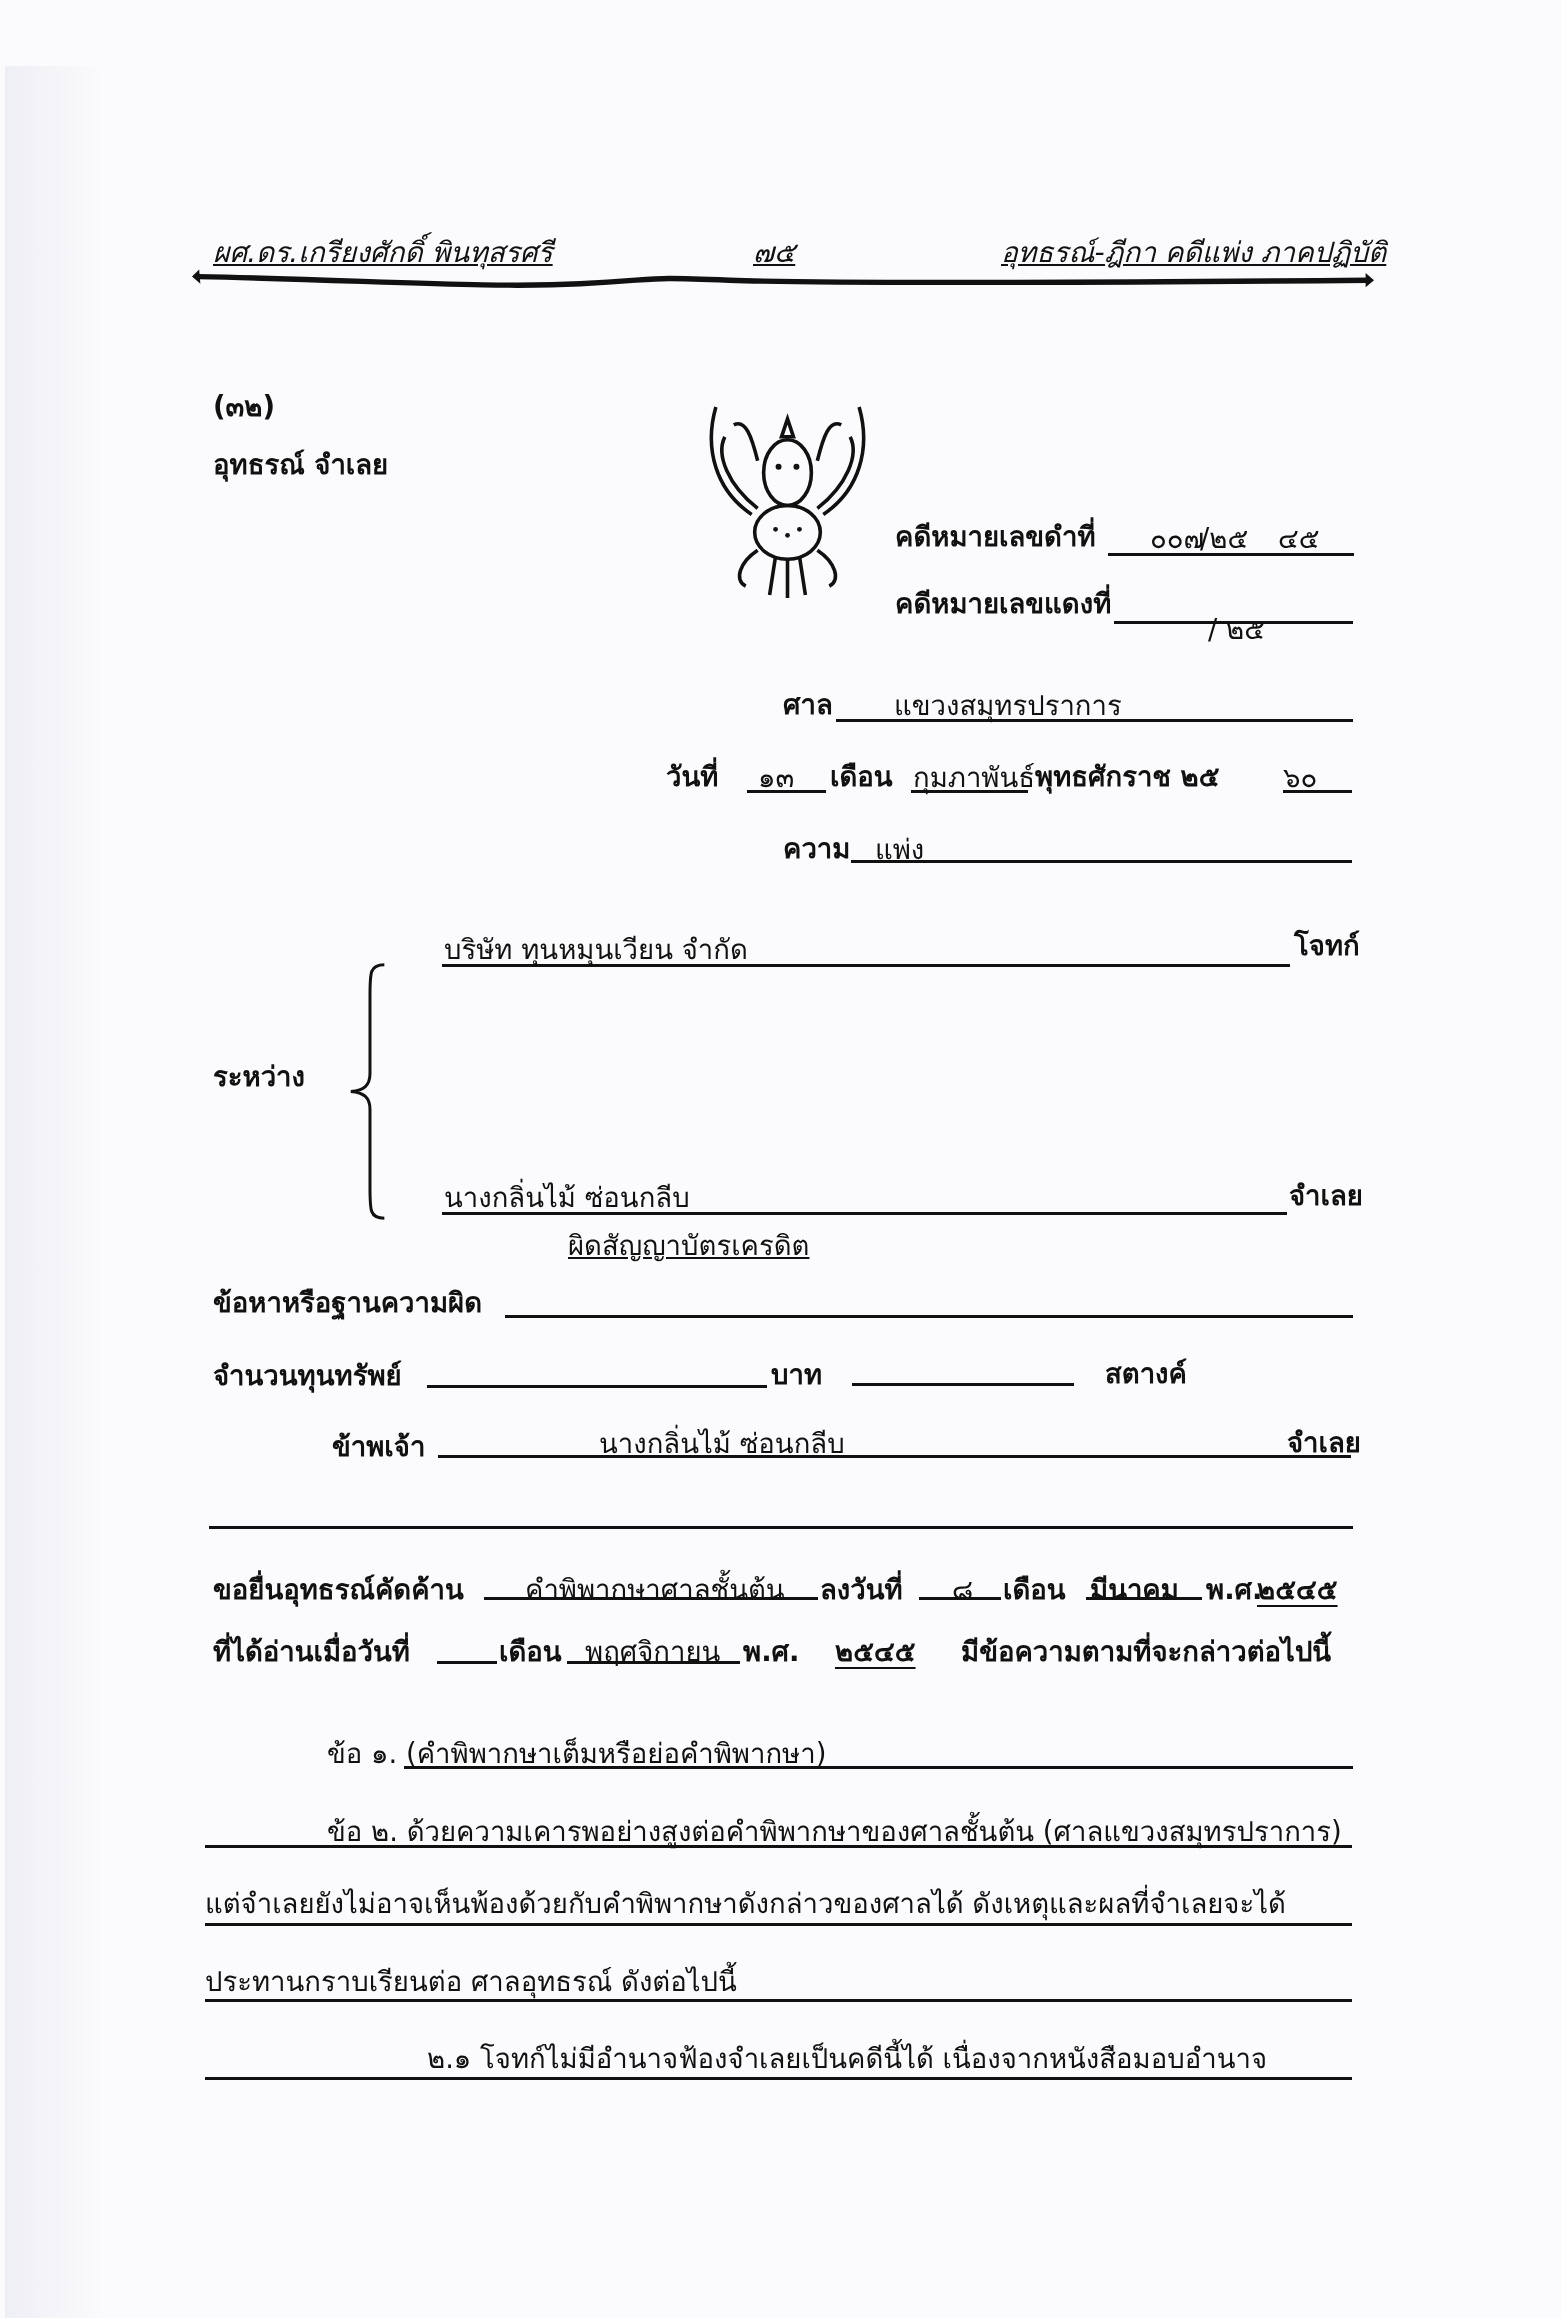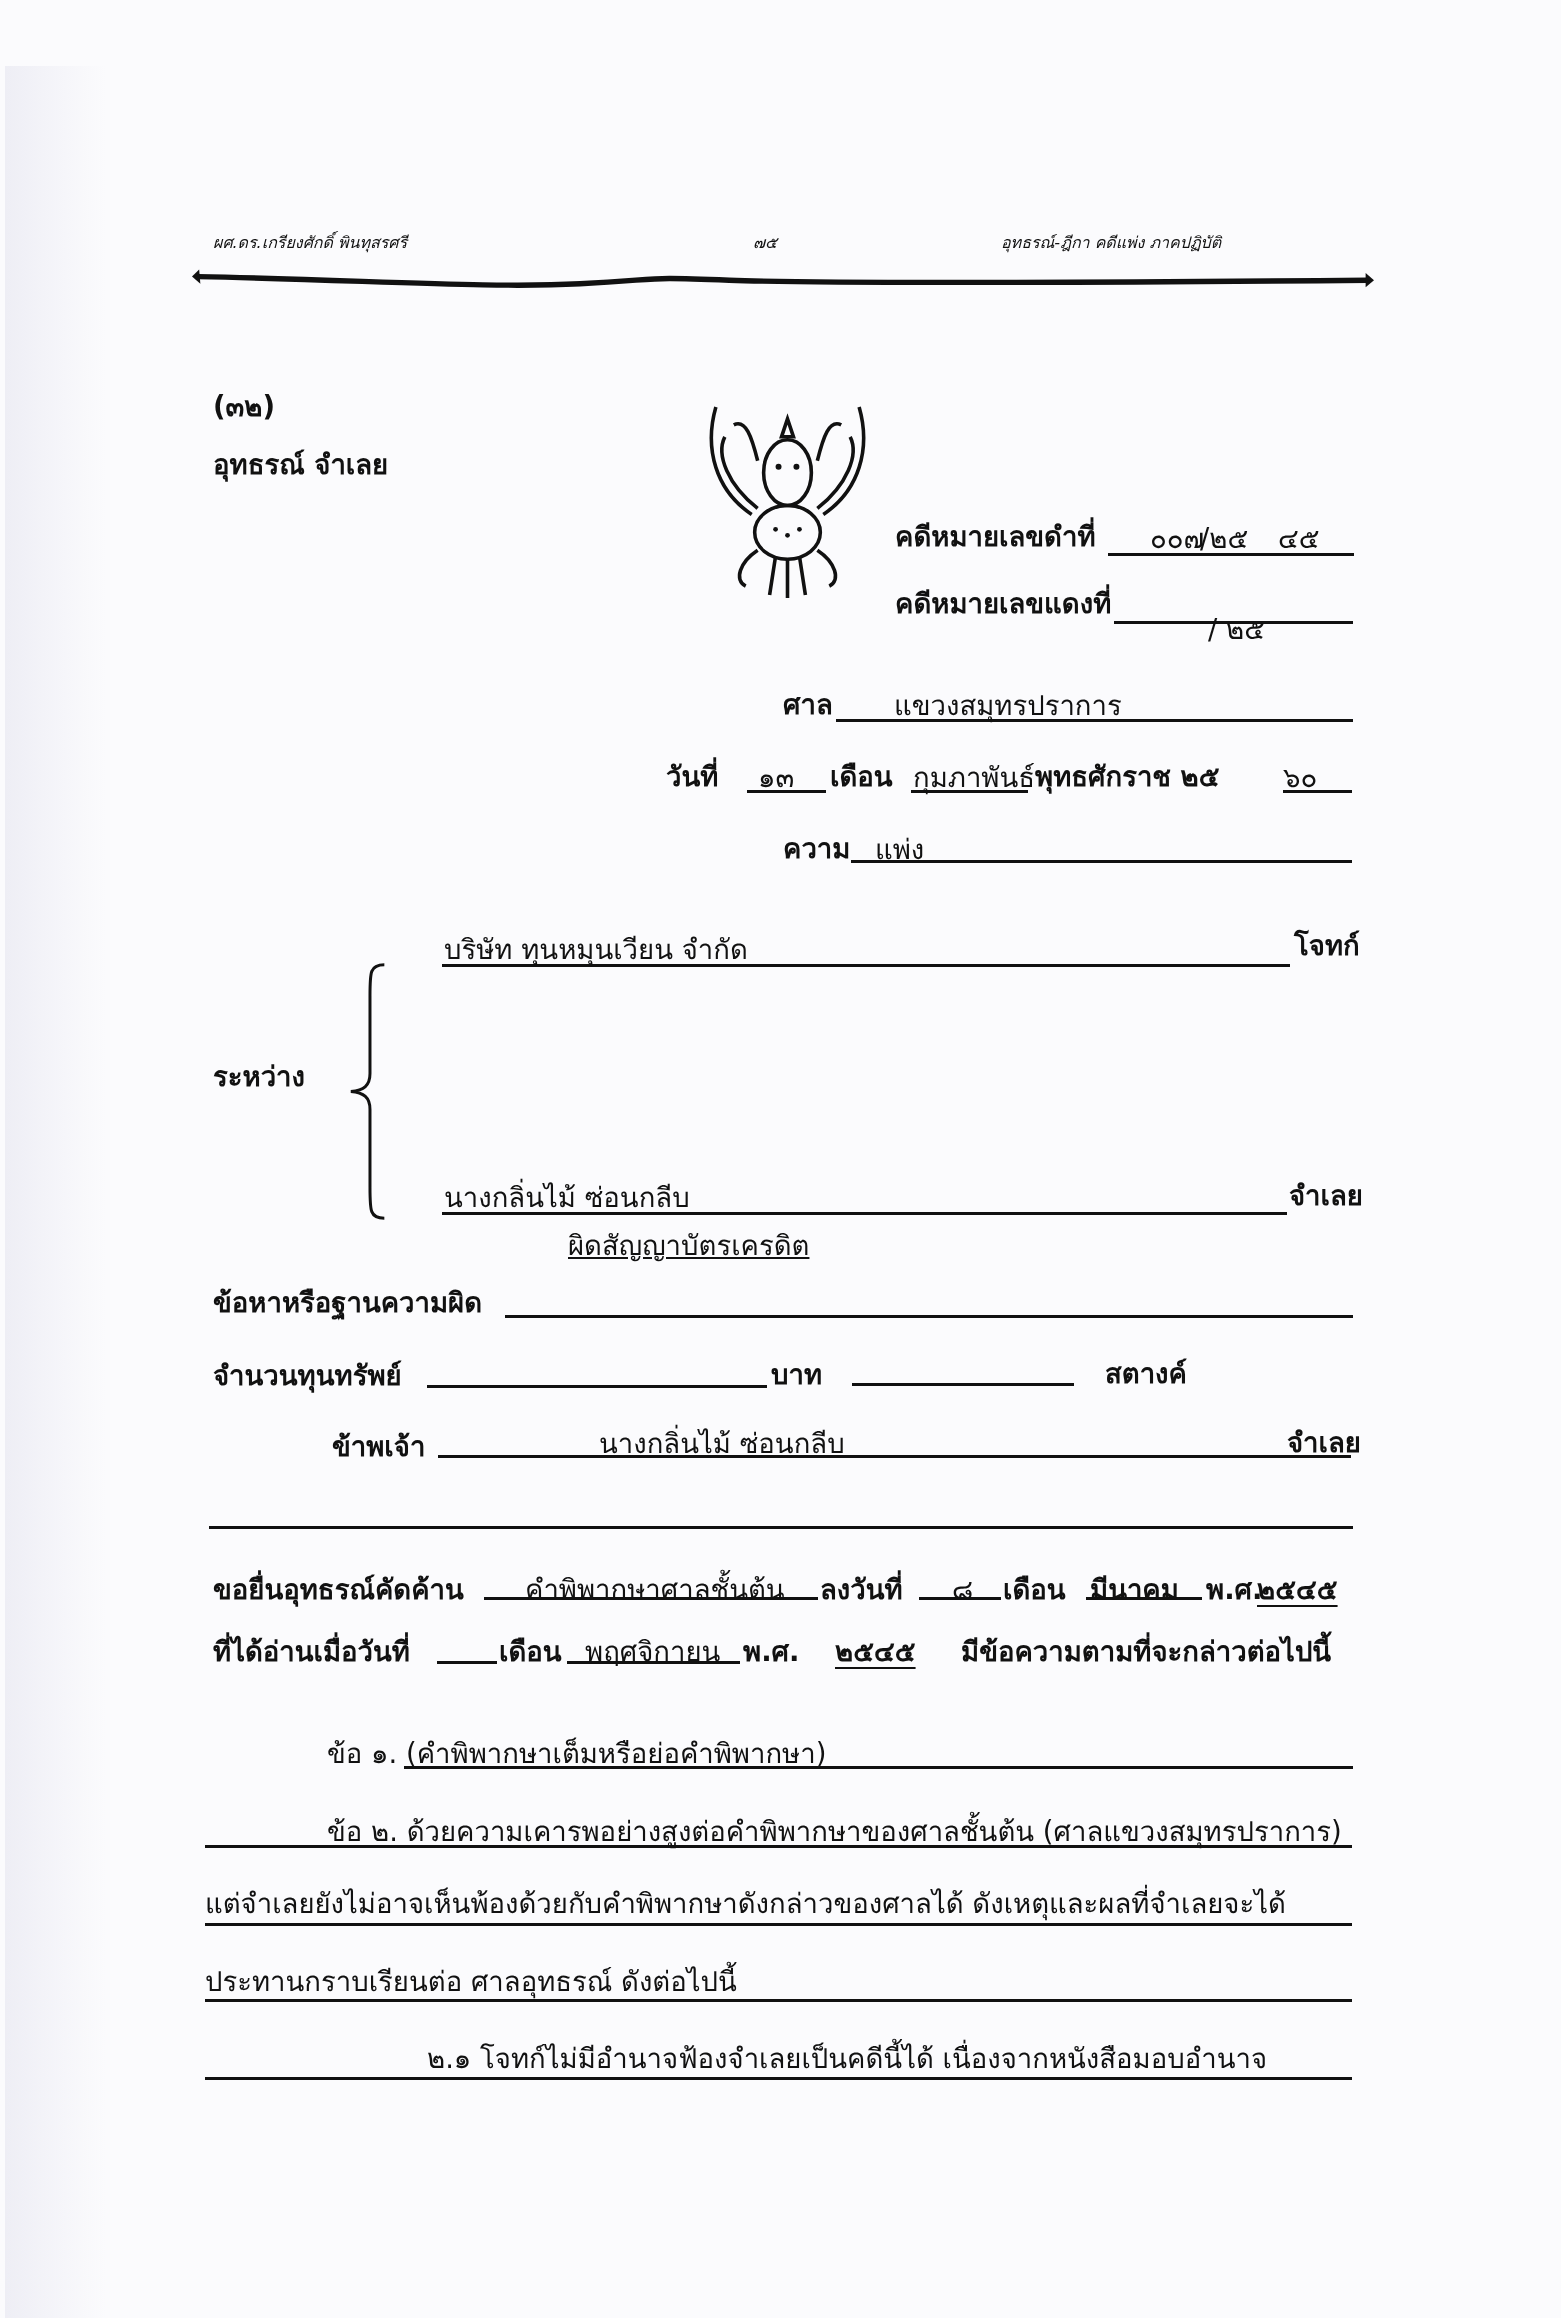--- a/index.html
+++ b/index.html
@@ -7,21 +7,21 @@
     width: 1562px; height: 2319px; position: relative; overflow: hidden;
     background: #fbfbfd;
     font-family: "DejaVu Sans", sans-serif;
     color: #111;
   }
   .page-shade {
     position: absolute; left: 4.8px; top: 66px; width: 101px; height: 2253px;
     background: linear-gradient(90deg, #eeeef5 0%, #f6f6fa 60%, rgba(251,251,253,0) 100%);
   }
   .abs { position: absolute; white-space: nowrap; }
-  .hdr { font-size: 16px; font-style: italic; top: 230px; }
+  .hdr { font-size: 28px; font-style: italic; top: 230px; text-decoration: underline; }
   .hdr-rule { position: absolute; left: 192px; top: 267px; width: 1182px; height: 24px; }
   .bold { font-weight: bold; }
   .t { font-size: 27.5px; line-height: 1; }
   .u { position: absolute; border-bottom: 3px solid #111; }
   .val { font-size: 27.5px; line-height: 1; }
   .uline-val { text-decoration: underline; text-decoration-thickness: 2.4px; text-underline-offset: 6px; }
   .garuda { position: absolute; left: 692px; top: 401px; width: 191px; height: 197px; }
   .brace { position: absolute; left: 346px; top: 960px; width: 42px; height: 263px; }
 </style>
 </head>

